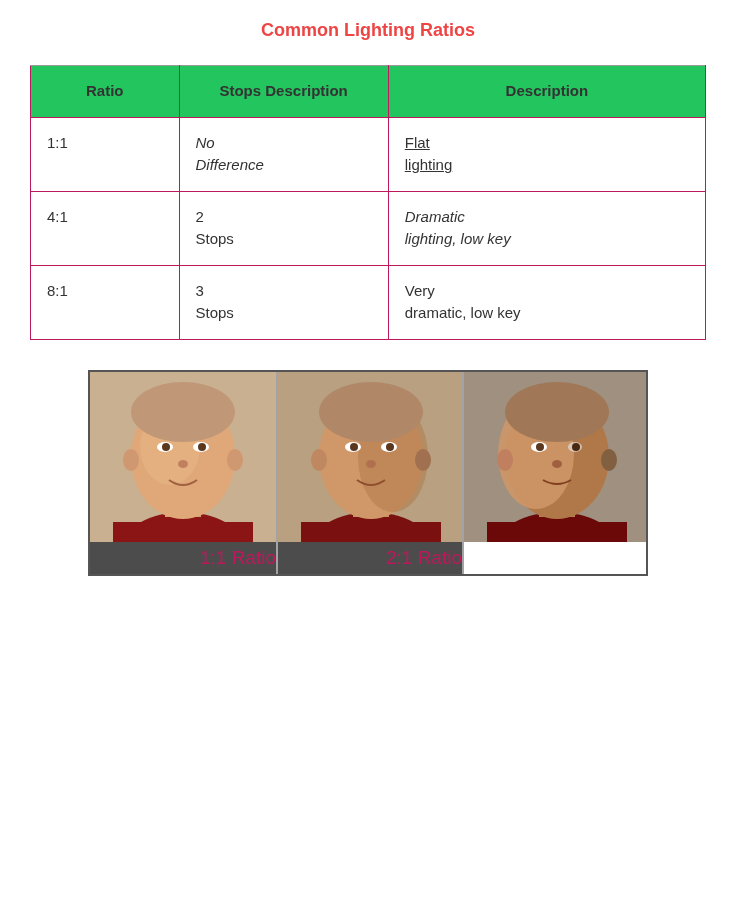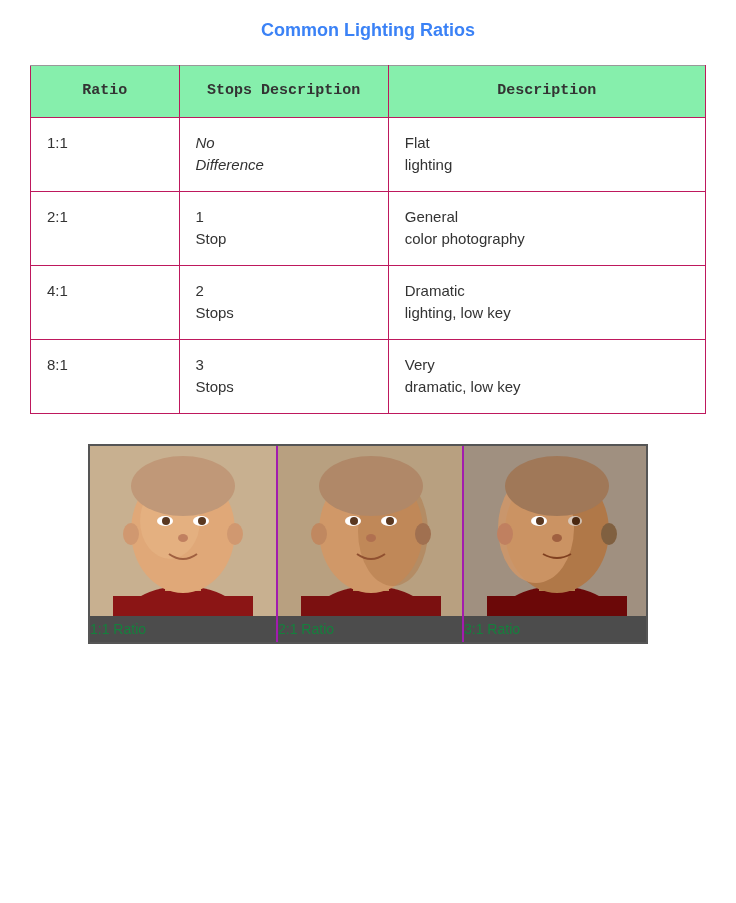--- a/index.html
+++ b/index.html
@@ -10,41 +10,40 @@
       width: 736px;
       min-height: 903px;
       padding: 20px 30px;
     }
 
     h1 {
       text-align: center;
       font-size: 18px;
       font-weight: bold;
       margin-bottom: 24px;
-      color: #3b82f6;
+      color: #ef4444;
     }
 
     table {
       width: 100%;
       border-collapse: collapse;
       margin-bottom: 30px;
     }
 
     table th, table td {
       border: 1px solid #be185d;
       padding: 14px 16px;
       vertical-align: top;
       font-size: 15px;
       line-height: 1.5;
     }
 
     table th {
       font-weight: bold;
-      background: #86efac;
-      font-family: Liberation Mono, monospace;
+      background: #22c55e;
     }
 
     table thead tr th {
       border-top: 1px solid #999;
     }
 
     .col-ratio { width: 22%; }
     .col-stops { width: 31%; }
     .col-desc  { width: 47%; }
 
@@ -62,36 +61,36 @@
     }
 
     .photo-item {
       width: 186px;
       position: relative;
       display: flex;
       flex-direction: column;
     }
 
     .photo-item + .photo-item {
-      border-left: 2px solid #a21caf;
+      border-left: 2px solid #a3a3a3;
     }
 
     .photo-image {
       width: 186px;
       height: 170px;
       background: #888;
       overflow: hidden;
       position: relative;
     }
 
     .photo-label {
       background: rgba(0,0,0,0.7);
-      color: #15803d;
-      text-align: left;
-      font-size: 14px;
+      color: #be185d;
+      text-align: right;
+      font-size: 19px;
       padding: 5px 0;
       font-weight: normal;
     }
 
     
     .face-svg {
       width: 186px;
       height: 170px;
       display: block;
     }
@@ -109,35 +108,28 @@
         <span style="display:block; white-space:pre-line;">Stops Description</span>
       </th>
       <th class="col-desc">Description</th>
     </tr>
   </thead>
   <tbody id="table-body">
   <tr>
         <td class="col-ratio">1:1</td>
         <td class="col-stops" style="white-space: pre-line; font-style: italic;">No
 Difference</td>
-        <td class="col-desc" style="white-space: pre-line;">Flat
+        <td class="col-desc" style="white-space: pre-line; text-decoration: underline;">Flat
 lighting</td>
-      </tr>
-      <tr>
-        <td class="col-ratio">2:1</td>
-        <td class="col-stops" style="white-space: pre-line;">1
-Stop</td>
-        <td class="col-desc" style="white-space: pre-line;">General
-color photography</td>
       </tr>
       <tr>
         <td class="col-ratio">4:1</td>
         <td class="col-stops" style="white-space: pre-line;">2
 Stops</td>
-        <td class="col-desc" style="white-space: pre-line;">Dramatic
+        <td class="col-desc" style="white-space: pre-line; font-style: italic;">Dramatic
 lighting, low key</td>
       </tr>
       <tr>
         <td class="col-ratio">8:1</td>
         <td class="col-stops" style="white-space: pre-line;">3
 Stops</td>
         <td class="col-desc" style="white-space: pre-line;">Very
 dramatic, low key</td>
       </tr>
     </tbody>
@@ -238,17 +230,16 @@
 
           <path d="M79 108 Q93 116 107 108" stroke="#804020" stroke-width="2" fill="none"></path>
 
           <ellipse cx="41" cy="88" rx="8" ry="11" fill="#c08060"></ellipse>
 
           <ellipse cx="145" cy="88" rx="8" ry="11" fill="#806040"></ellipse>
 
           <ellipse cx="93" cy="40" rx="52" ry="30" fill="#a07858"></ellipse>
         </svg>
       </div>
-      <div class="photo-label">3:1 Ratio</div>
     </div>
 
   </div>
 </div>
 
 </body></html>

